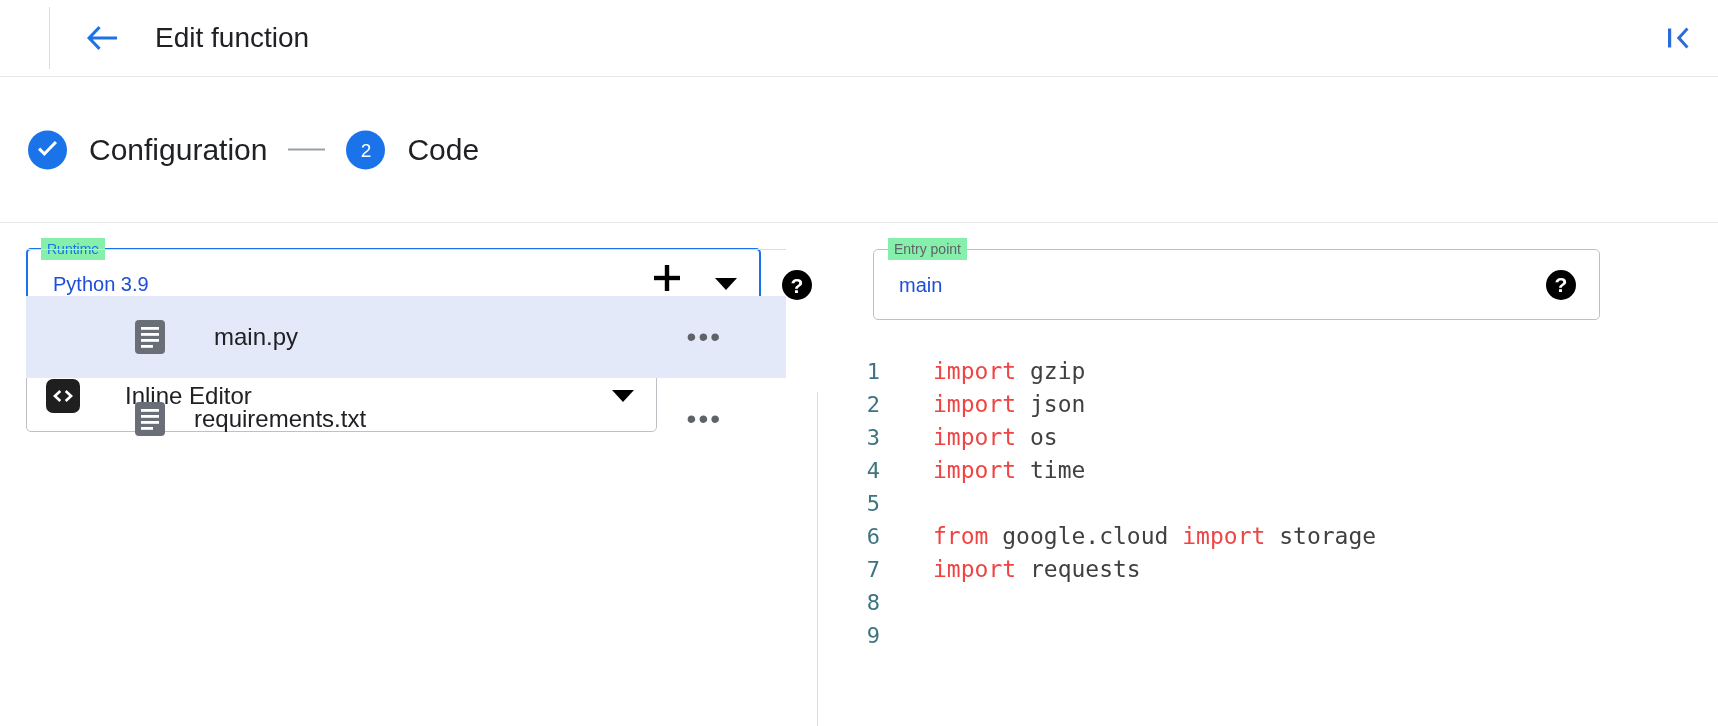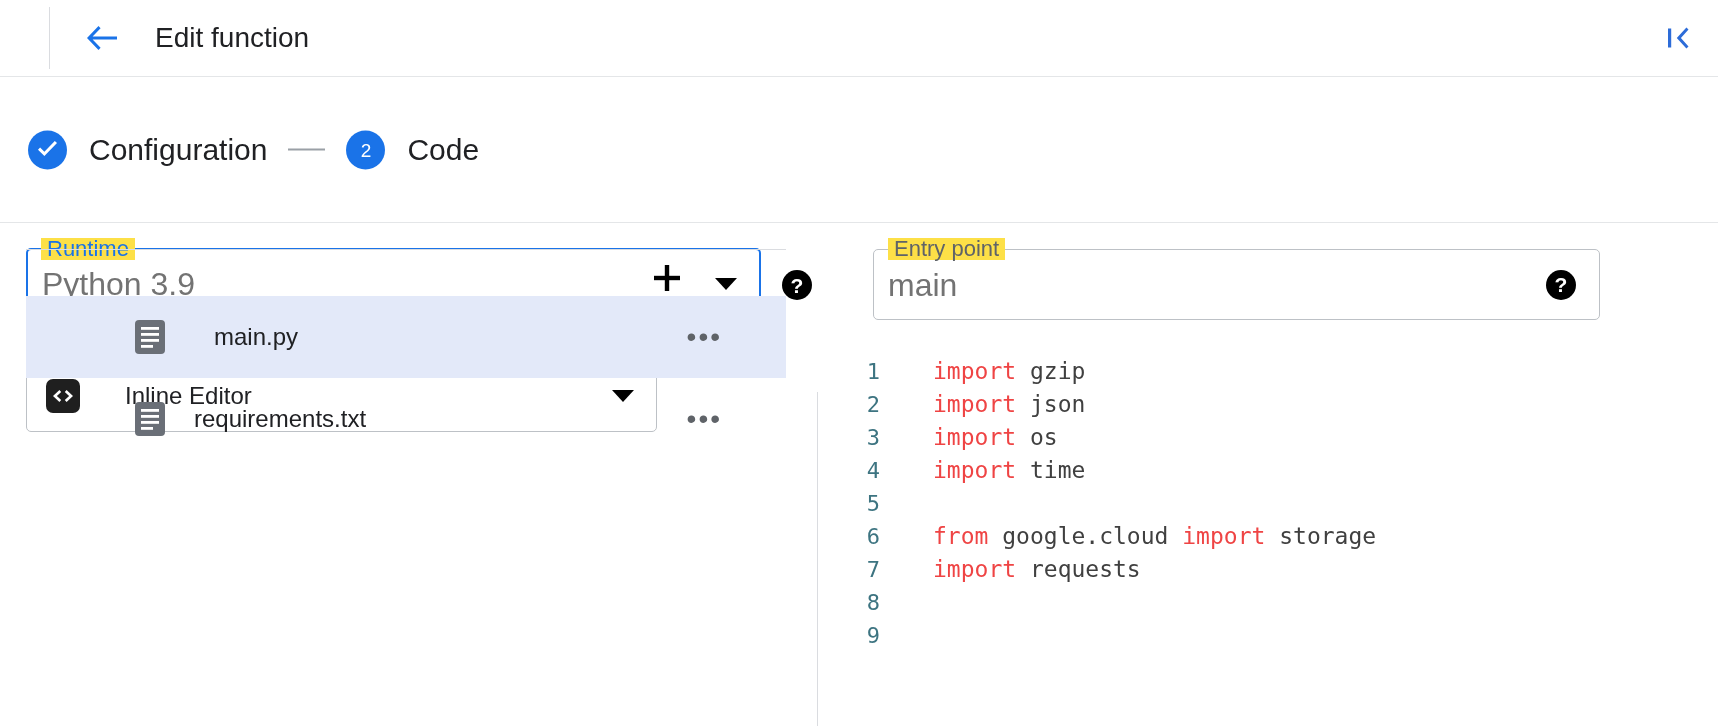--- a/index.html
+++ b/index.html
@@ -177,39 +177,39 @@
 
   .field.focused {
     border: 2px solid #1a73e8;
   }
 
   .field-label {
     position: absolute;
     top: -12px;
     left: 14px;
     padding: 0 6px;
-    background: #fde047;
-    font-size: 22px;
+    background: #86efac;
+    font-size: 14px;
     line-height: 22px;
     color: #5f6368;
     white-space: nowrap;
   }
 
   .field.focused .field-label {
     color: #1a73e8;
     left: 13px;
   }
 
   .field-value {
     position: absolute;
-    left: 14px;
+    left: 25px;
     top: 50%;
     transform: translateY(-50%);
-    font-size: 32px;
-    color: #737373;
+    font-size: 20px;
+    color: #1d4ed8;
     white-space: nowrap;
   }
 
   .caret {
     position: absolute;
     right: 22px;
     top: 50%;
     transform: translateY(-50%);
     width: 0; height: 0;
     border-left: 11px solid transparent;

